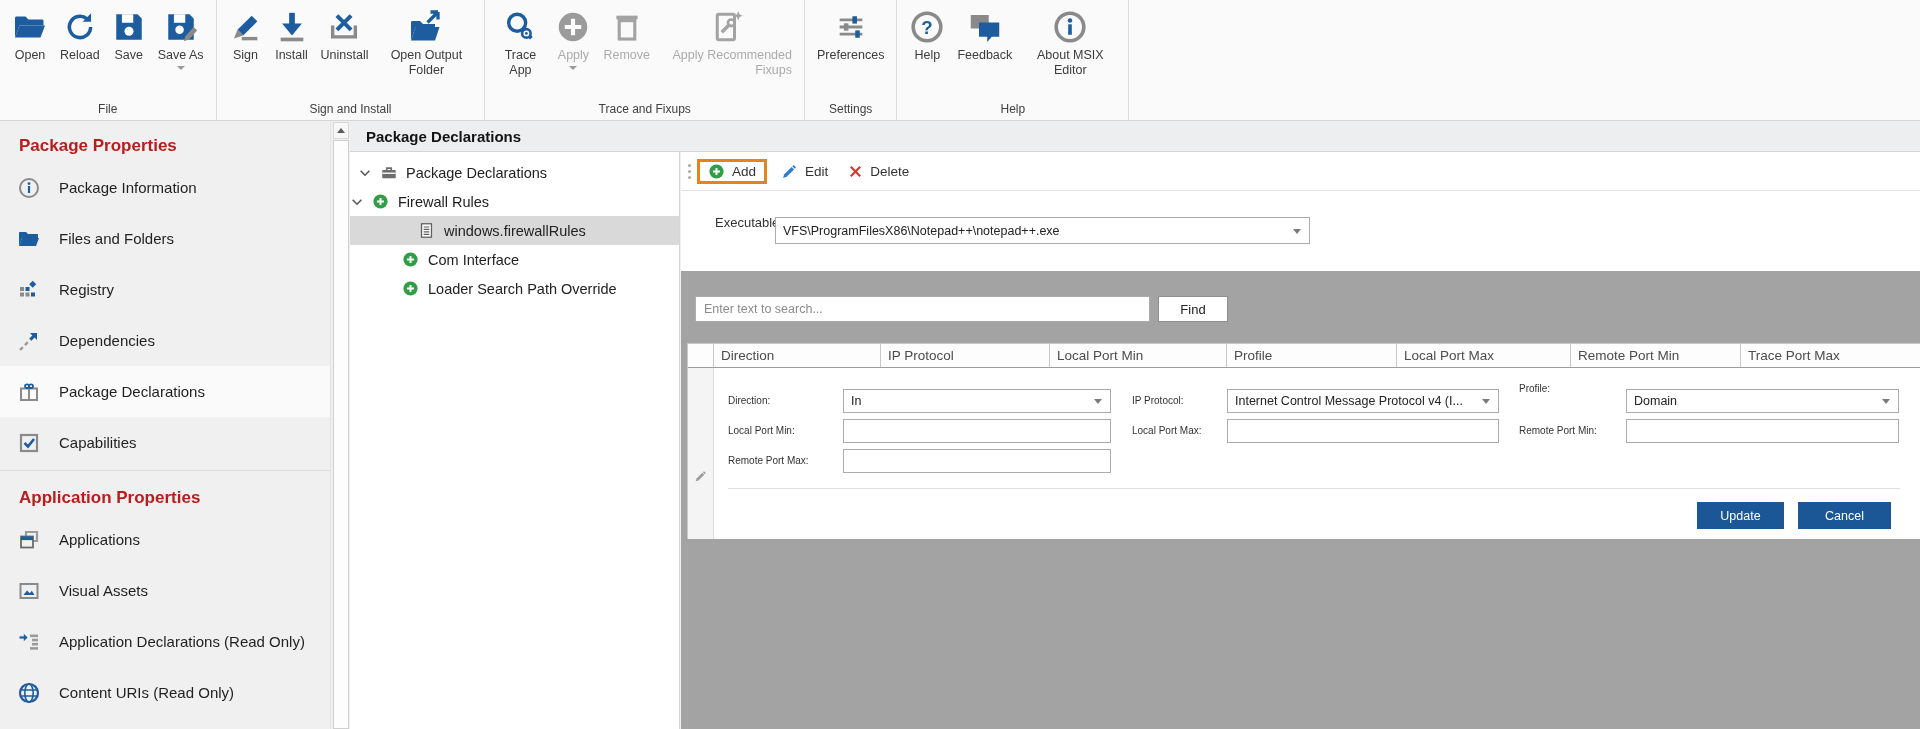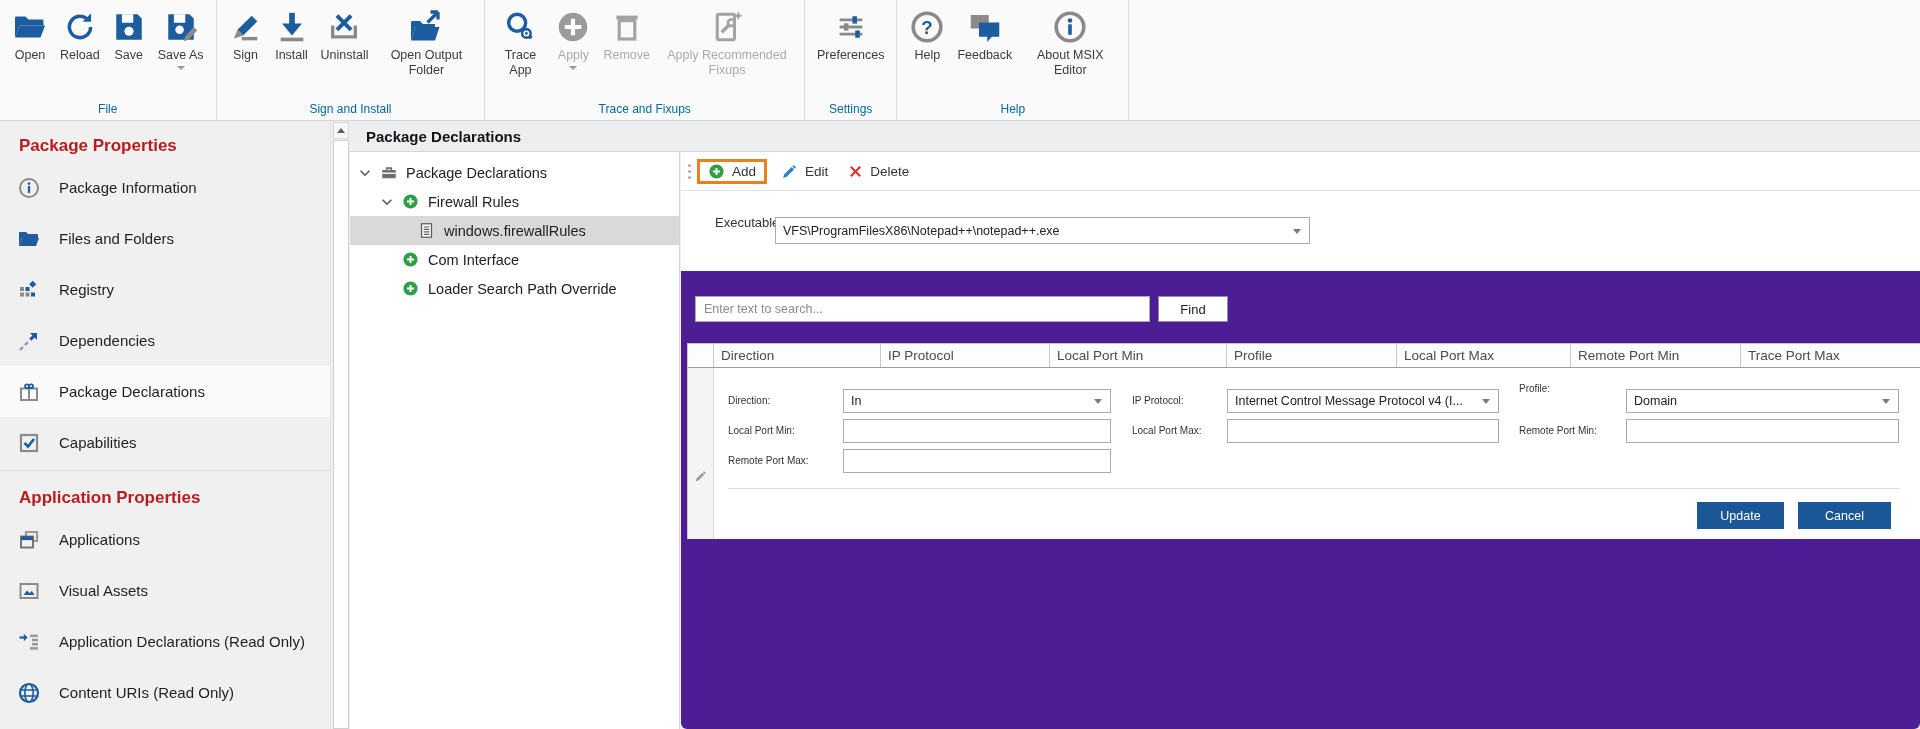--- a/index.html
+++ b/index.html
@@ -9,23 +9,23 @@
 
   
   .ribbon { position:absolute; top:0; left:0; right:0; height:121px; background:#fafafa;
             border-bottom:1px solid #d6d6d6; display:flex; }
   .rgroup { display:flex; flex-direction:column; border-right:1px solid #dcdcdc; padding:0 4px; }
   .rgroup-buttons { flex:1; display:flex; align-items:flex-start; padding:4px 2px 0; }
   .rbtn { display:flex; flex-direction:column; align-items:center; margin:0 1px; padding:2px 5px; cursor:pointer; }
   .rbtn .ricon { height:42px; display:flex; align-items:center; justify-content:center; }
   .rbtn .rlabel { font-size:12.5px; color:#3c3c3c; text-align:center; line-height:1.18; max-width:92px; }
   .rbtn .rlabel.narrow { max-width:46px; }
-  .rbtn .rlabel.wide { max-width:130px; }
+  .rbtn .rlabel.wide { max-width:130px;text-align:right; }
   .rbtn.disabled .rlabel { color:#ababab; }
-  .rgroup-label { height:19px; text-align:center; font-size:12px; color:#0369a1; padding-top:1px; }
+  .rgroup-label { height:19px; text-align:center; font-size:12px; color:#404040; padding-top:1px; }
   .dd-caret { width:0; height:0; border-left:4px solid transparent; border-right:4px solid transparent;
               border-top:4px solid #9a9a9a; margin-top:3px; }
 
   
   .sidebar { position:absolute; top:121px; left:0; width:330px; bottom:0; background:#f0f0f0; }
   .sb-heading { color:#b91c1c; font-weight:bold; font-size:17px; padding:15px 0 6px 19px; }
   .sb-item { display:flex; align-items:center; height:51px; padding-left:17px; gap:18px;
              font-size:15px; color:#1f1f1f; cursor:pointer; }
   .sb-item.selected { background:#fafafa; }
   .sb-sep { border-top:1px solid #dcdcdc; margin:2px 0; }
@@ -45,26 +45,26 @@
   .main { position:absolute; top:121px; left:350px; right:0; bottom:0; background:#f1f1f1; }
   .main-title { position:absolute; top:0; left:0; right:0; height:31px; background:#edeeef;
                 border-bottom:1px solid #d5d5d5; display:flex; align-items:center; padding-left:16px;
                 font-weight:bold; font-size:15px; color:#141414; }
 
   
   .tree-panel { position:absolute; top:31px; left:0; width:330px; bottom:0; background:#fff;
                 border-right:1px solid #d5d5d5; padding-top:6px; }
   .tree-row { display:flex; align-items:center; height:29px; font-size:14.5px; color:#222; gap:8px; cursor:pointer; }
   .tree-row.selected { background:#d9d9d9; }
-  .lvl0 { padding-left:8px; } .lvl1 { padding-left:30px; } .lvl2 { padding-left:68px; }
+  .lvl0 { padding-left:8px; } .lvl1 { } .lvl2 { padding-left:68px; }
   .tree-chevron { width:14px; height:14px; flex:0 0 14px; }
   .tree-icon { width:18px; height:18px; flex:0 0 18px; }
 
   
-  .detail { position:absolute; top:31px; left:331px; right:0; bottom:0; background:#4c1d95;border-radius:6px; }
+  .detail { position:absolute; top:31px; left:331px; right:0; bottom:0; background:#a3a3a3; }
   .dtoolbar { position:absolute; top:0; left:0; right:0; height:39px; background:#fff;
               border-bottom:1px solid #e2e2e2; display:flex; align-items:center; padding-left:5px; }
   .grip { display:flex; flex-direction:column; gap:3px; margin:0 6px 0 2px; }
   .grip i { width:3px; height:3px; border-radius:50%; background:#aaa; }
   .tb-btn { display:flex; align-items:center; gap:7px; padding:4px 10px; font-size:13.5px; color:#333; cursor:pointer; }
   .tb-btn.highlight { border:3px solid #e8821d; padding:1px 8px; margin-right:4px; }
 
   .exec-section { position:absolute; top:39px; left:0; right:0; height:80px; background:#fff; }
   .exec-label { position:absolute; left:34px; top:68px; transform:translateY(-50%); font-size:13px; color:#333; top:79px; }
   .exec-label { top:39px; } 

